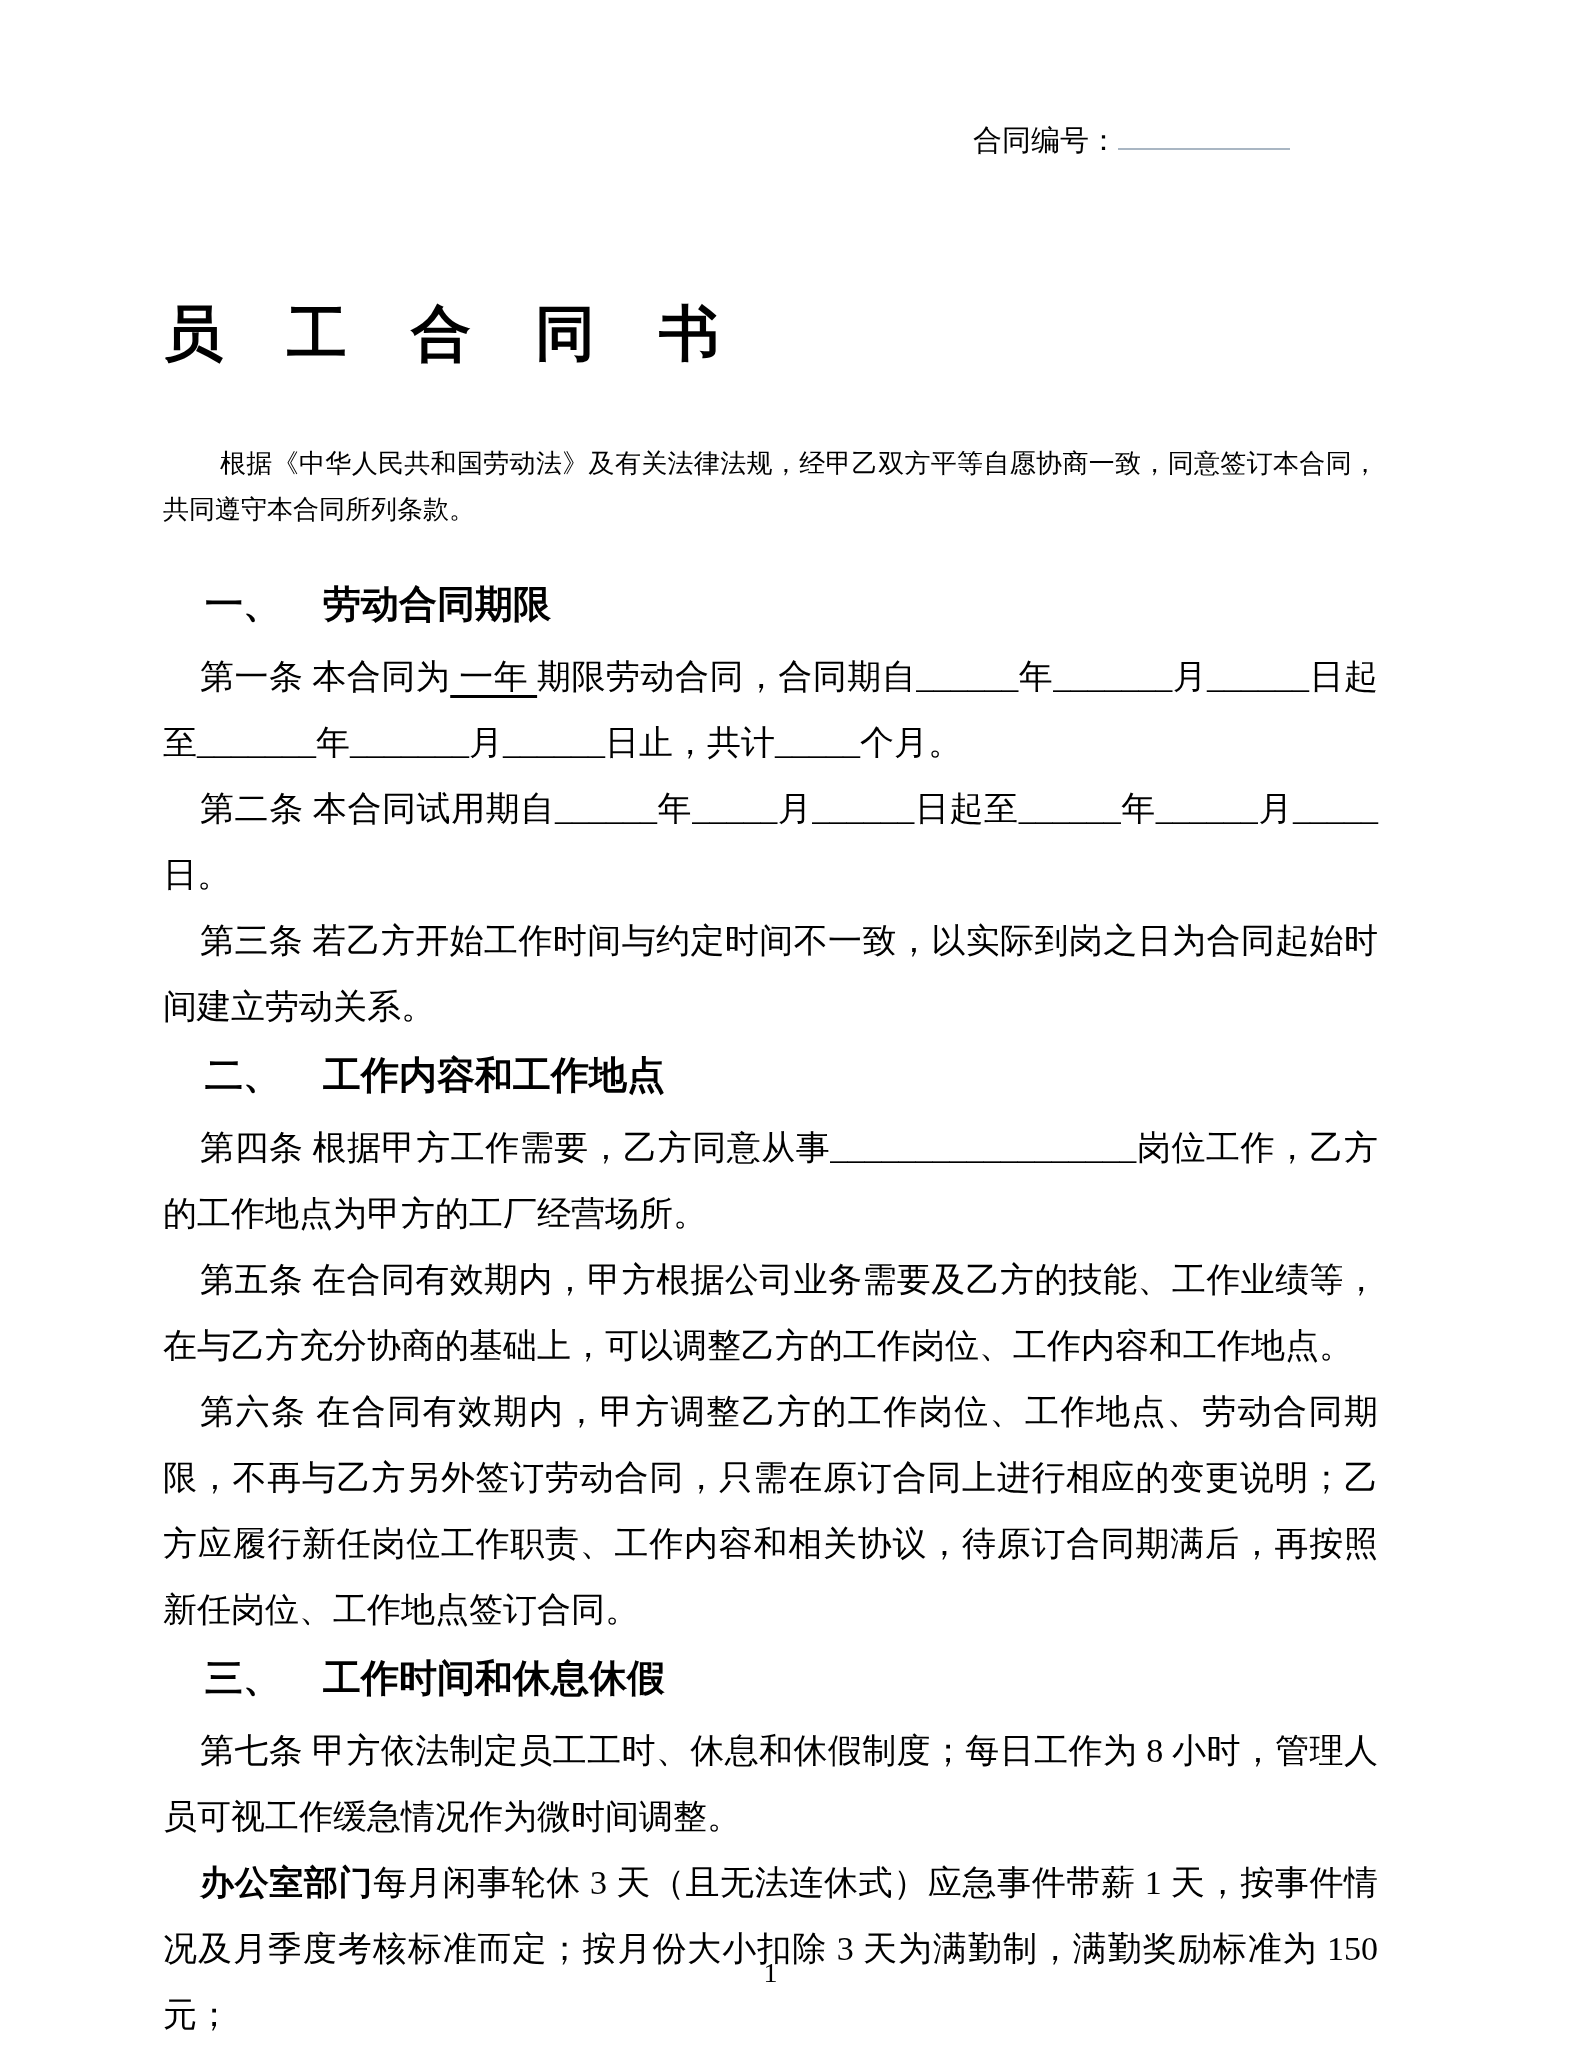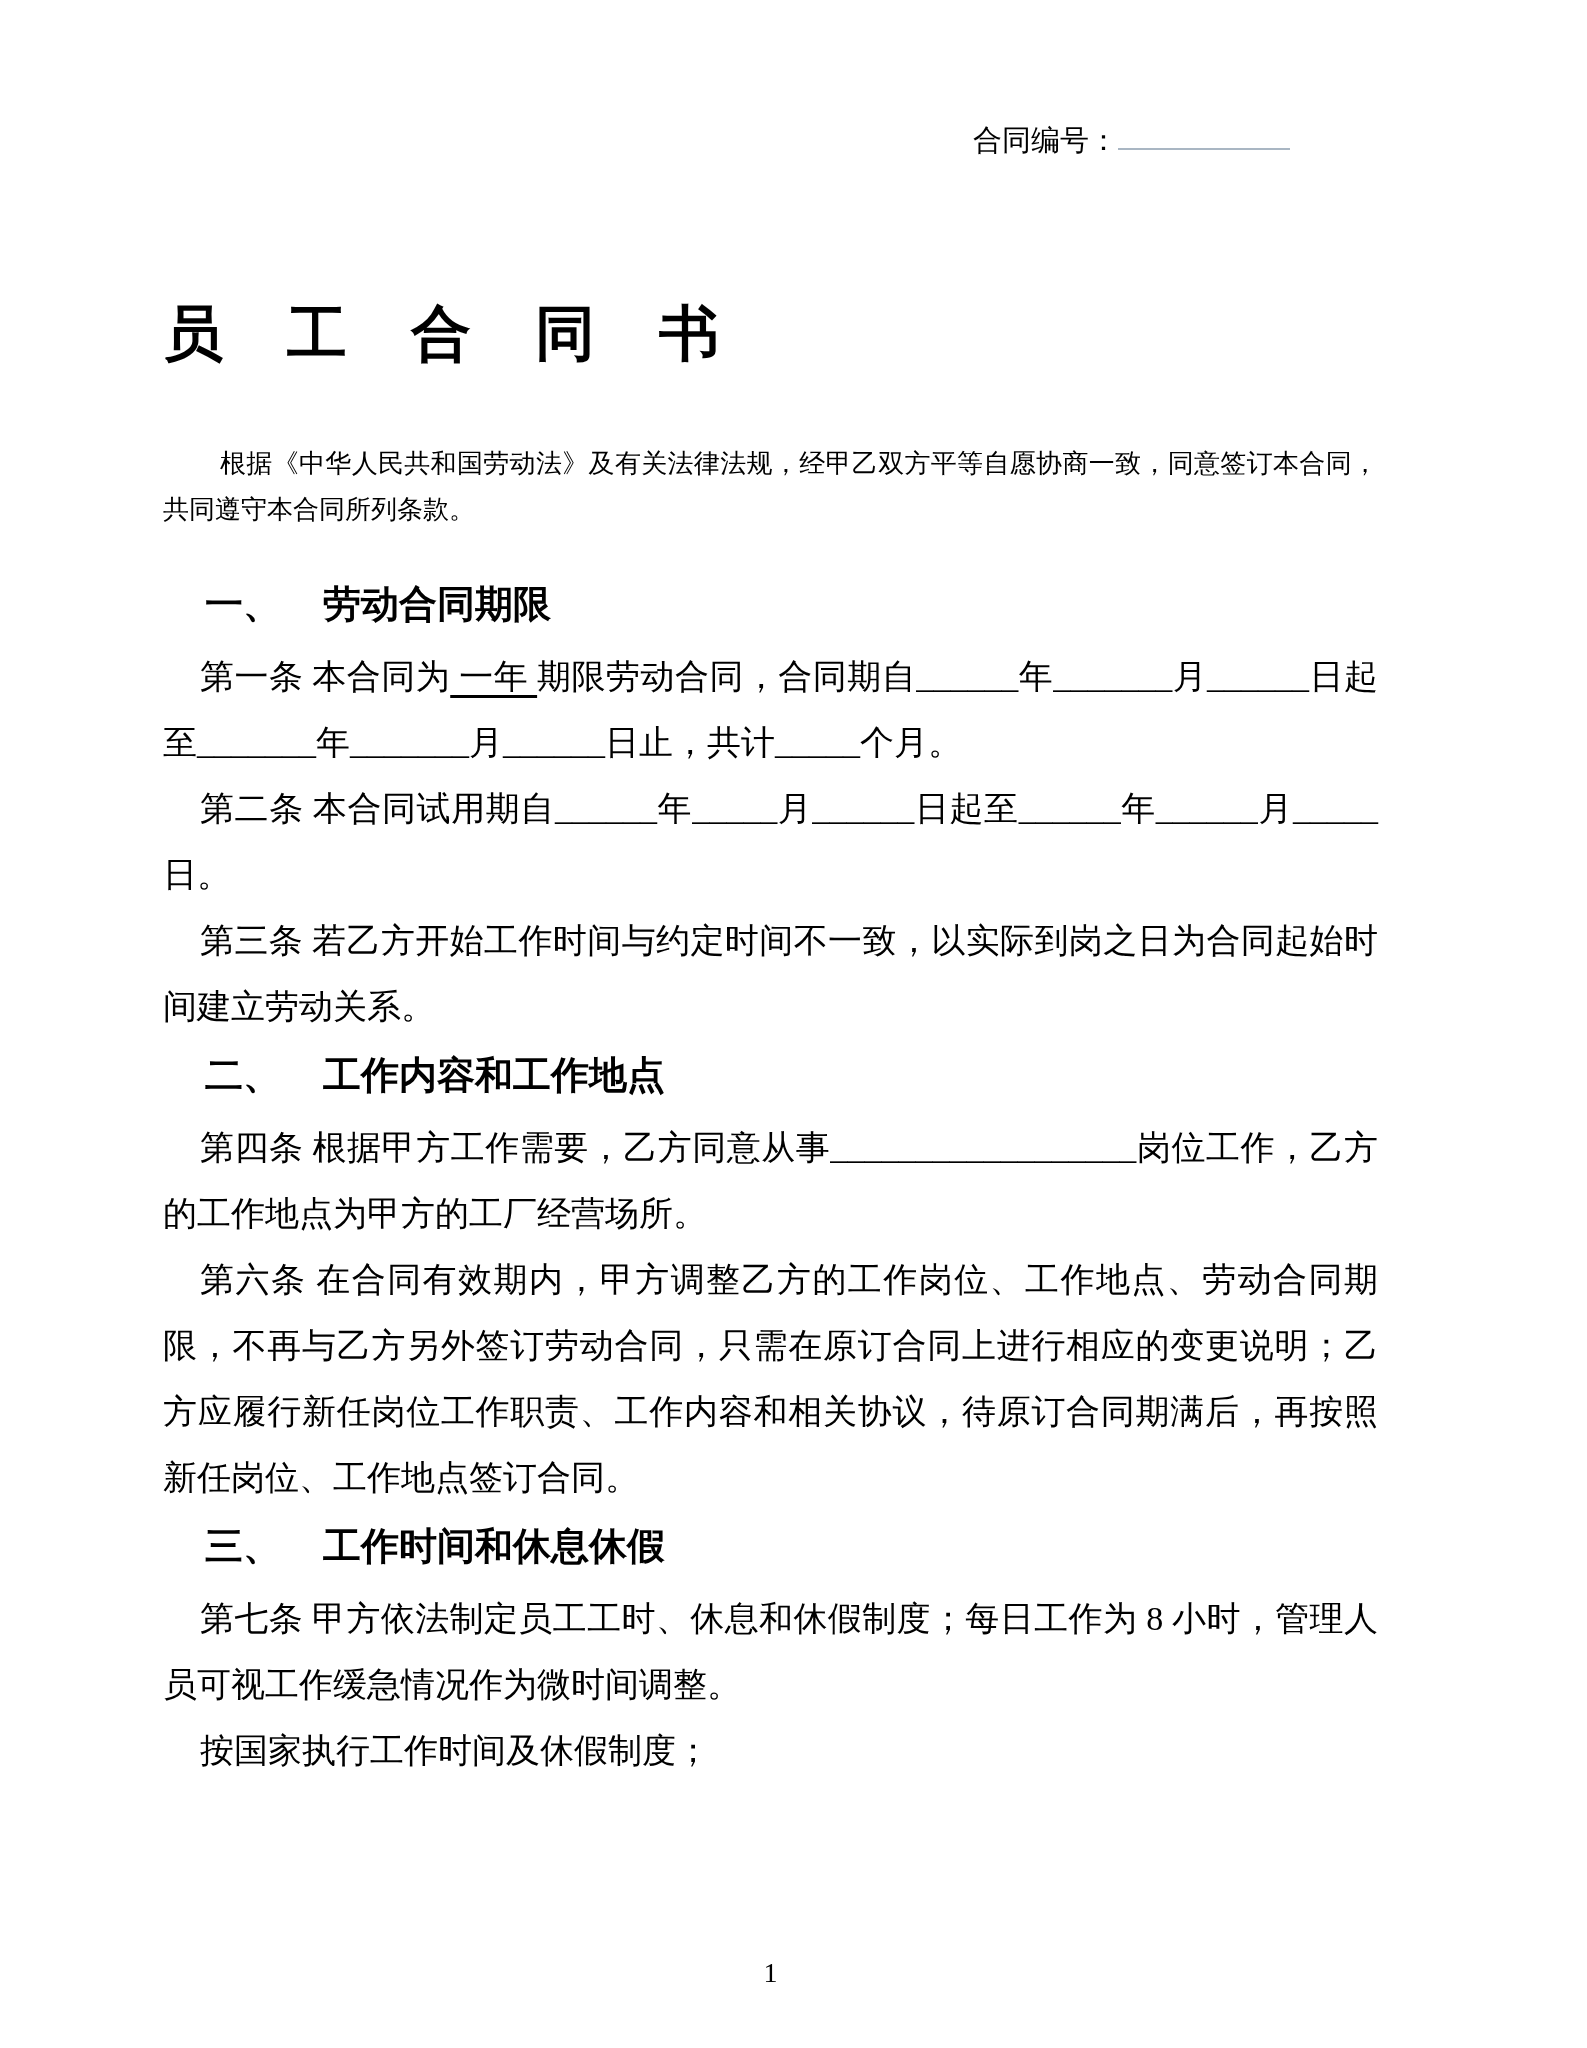--- a/index.html
+++ b/index.html
@@ -97,21 +97,23 @@
 
     <p class="intro">根据《中华人民共和国劳动法》及有关法律法规，经甲乙双方平等自愿协商一致，同意签订本合同，共同遵守本合同所列条款。</p>
 
     <div>
         <div class="sec-heading first"><span class="sec-num">一、</span><span>劳动合同期限</span></div>
         <p class="para">第一条 本合同为<span class="u"> 一年 </span>期限劳动合同，合同期自______年_______月______日起至_______年_______月______日止，共计_____个月。</p>
         <p class="para">第二条 本合同试用期自______年_____月______日起至______年______月_____日。</p>
         <p class="para">第三条 若乙方开始工作时间与约定时间不一致，以实际到岗之日为合同起始时间建立劳动关系。</p>
         <div class="sec-heading"><span class="sec-num">二、</span><span>工作内容和工作地点</span></div>
         <p class="para">第四条 根据甲方工作需要，乙方同意从事__________________岗位工作，乙方的工作地点为甲方的工厂经营场所。</p>
+        <p class="para">第五条 在合同有效期内，甲方根据公司业务需要及乙方的技能、工作业绩等，在与乙方充分协商的基础上，可以调整乙方的工作岗位、工作内容和工作地点。</p>
         <p class="para">第六条 在合同有效期内，甲方调整乙方的工作岗位、工作地点、劳动合同期限，不再与乙方另外签订劳动合同，只需在原订合同上进行相应的变更说明；乙方应履行新任岗位工作职责、工作内容和相关协议，待原订合同期满后，再按照新任岗位、工作地点签订合同。</p>
         <div class="sec-heading"><span class="sec-num">三、</span><span>工作时间和休息休假</span></div>
         <p class="para">第七条 甲方依法制定员工工时、休息和休假制度；每日工作为 8 小时，管理人员可视工作缓急情况作为微时间调整。</p>
+        <p class="para"><strong>办公室部门</strong>每月闲事轮休 3 天（且无法连休式）应急事件带薪 1 天，按事件情况及月季度考核标准而定；按月份大小扣除 3 天为满勤制，满勤奖励标准为 150 元；</p>
         <p class="para">按国家执行工作时间及休假制度；</p>
       </div>
   </div>
 
   <div class="page-num">1</div>
 </div>
 
 </body></html>

